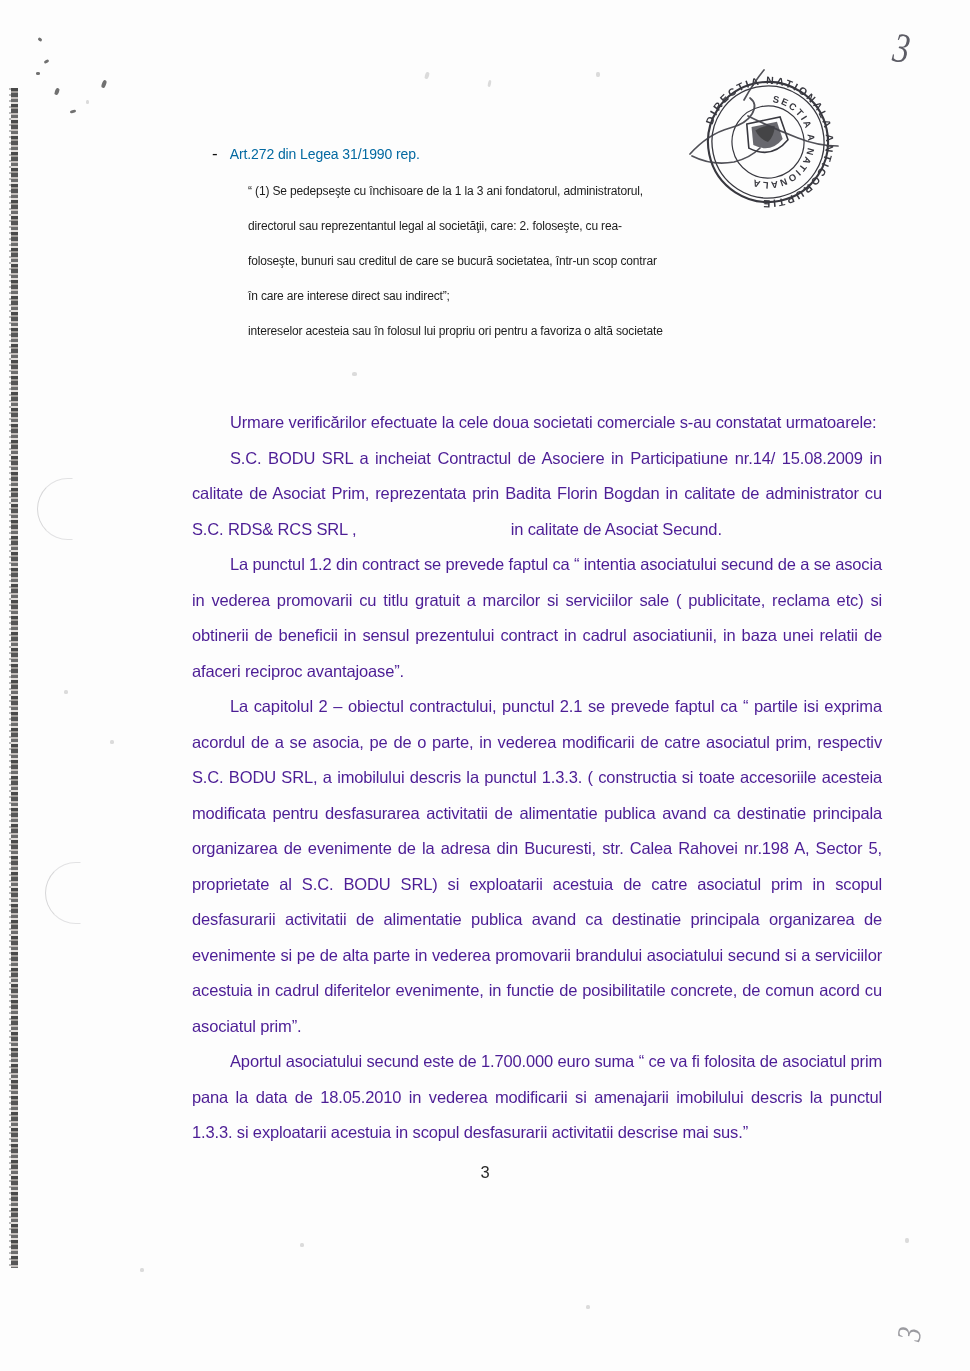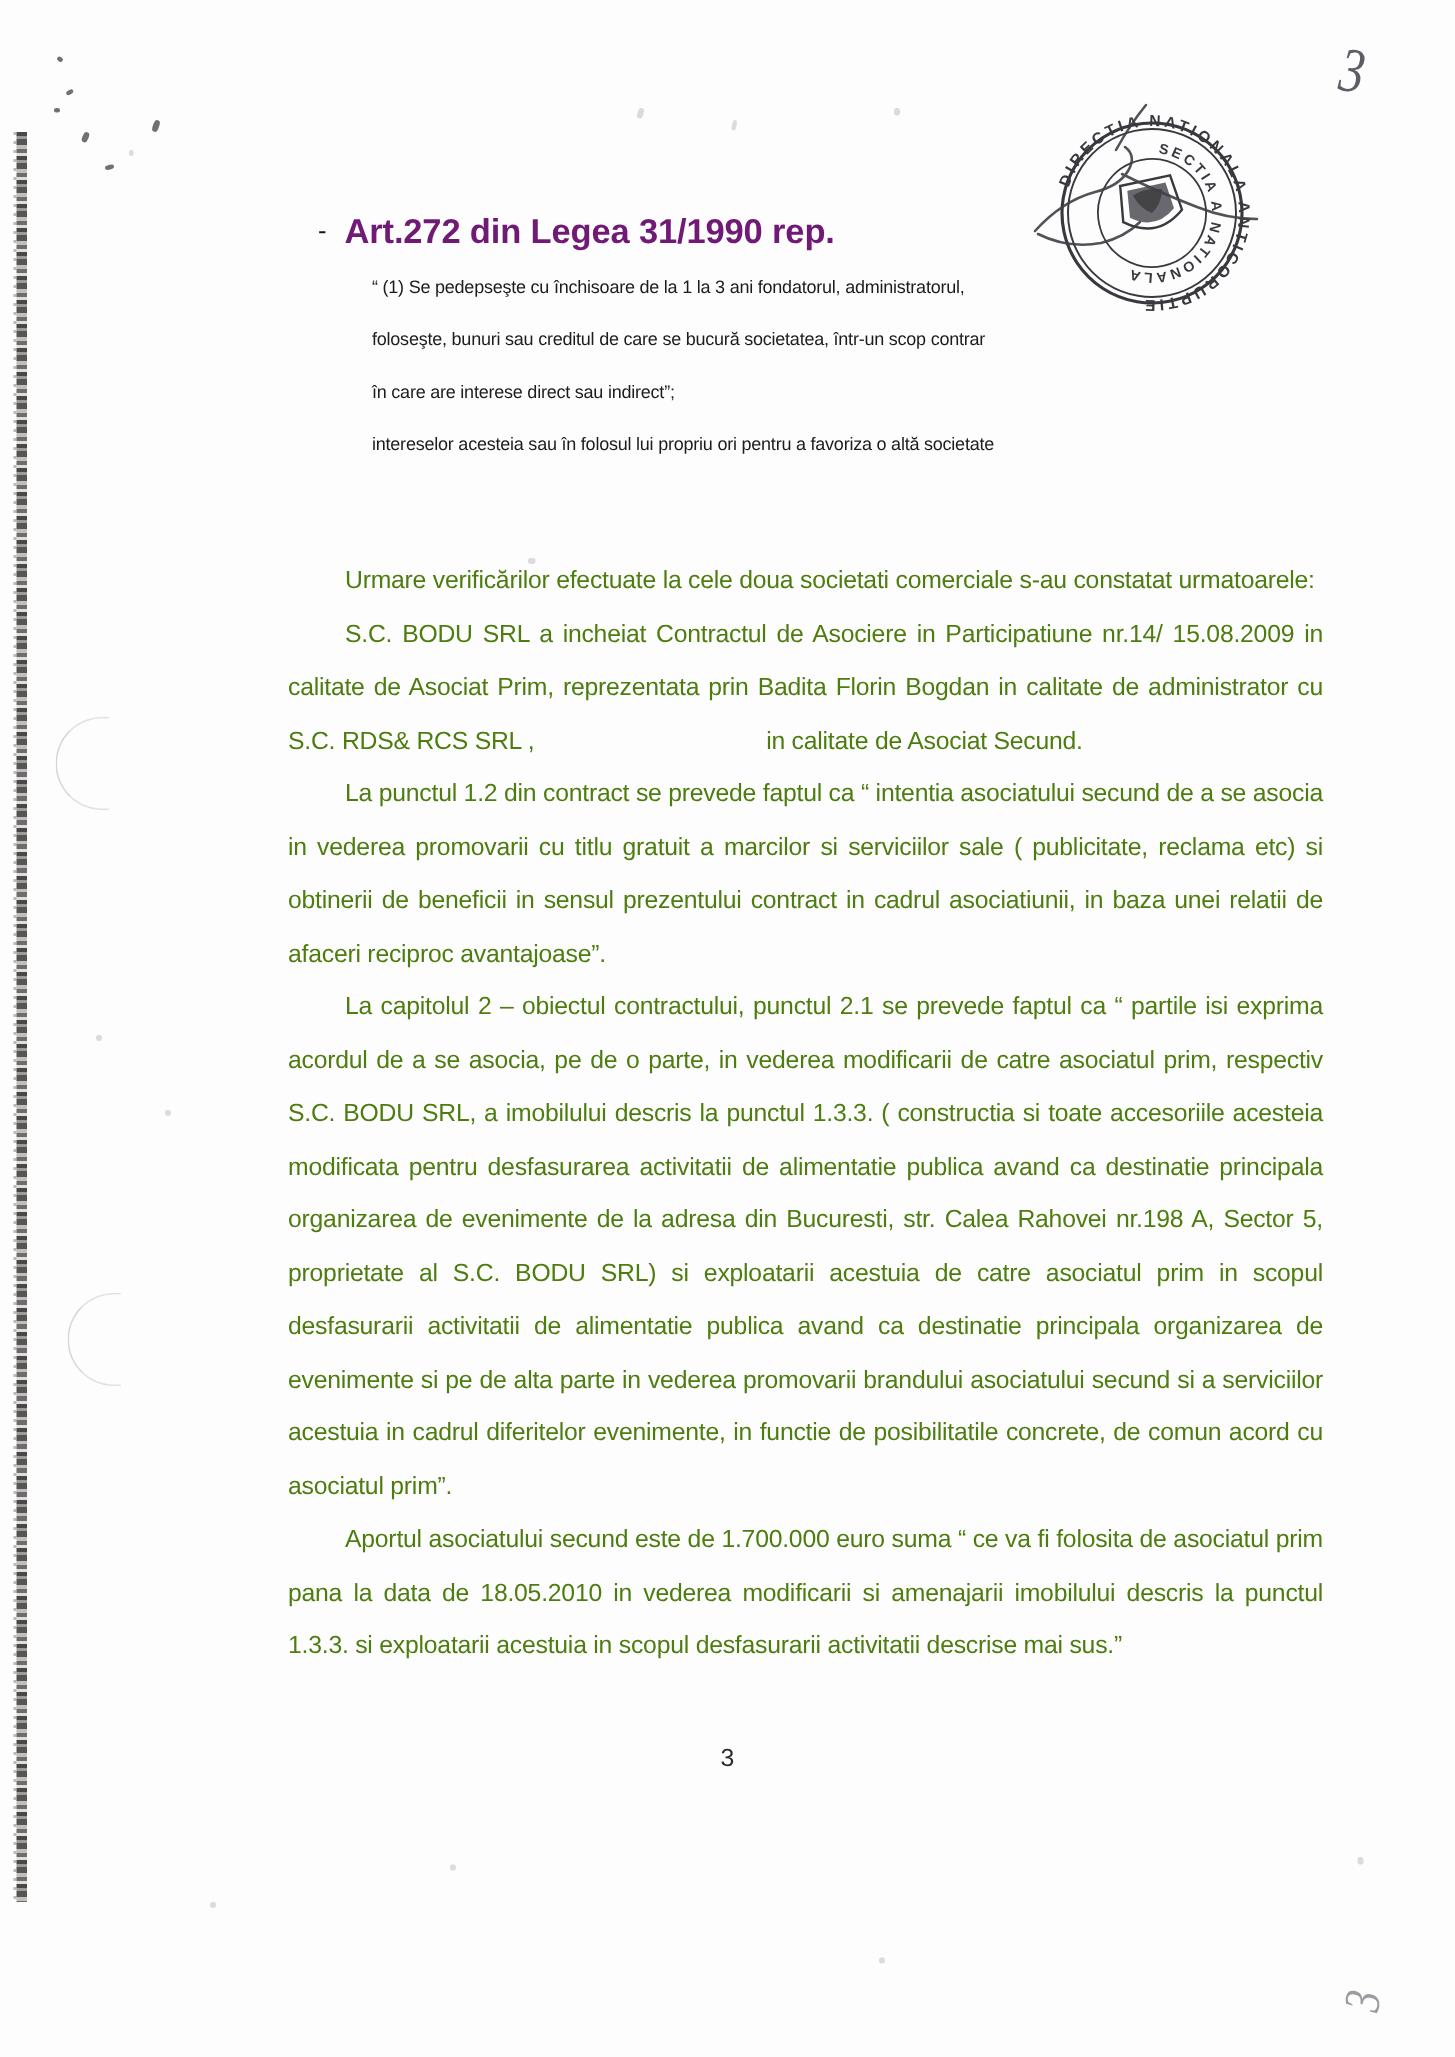--- a/index.html
+++ b/index.html
@@ -119,25 +119,25 @@
     gap: 12px;
     margin-left: 20px;
     margin-bottom: 6px;
   }
   .heading-dash {
     font-size: 17px;
     line-height: 28px;
     color: #111;
   }
   .heading-title {
-    font-weight: bold;
-    font-size: 23px;
+    font-weight: normal;
+    font-size: 14px;
     line-height: 28px;
     letter-spacing: -.1px;
-    color: #701a75;
+    color: #0369a1;
   }
 
   .quote-block {
     margin-left: 56px;
     margin-right: 2px;
   }
   .quote-block p {
     margin: 0;
     font-size: 12px;
     line-height: 35px;
@@ -149,21 +149,21 @@
   .body-block {
     margin-top: 56px;
   }
   .para {
     margin: 0;
     font-size: 16.5px;
     line-height: 35.5px;
     text-align: justify;
     text-justify: inter-word;
     letter-spacing: -.15px;
-    color: #4d7c0f;
+    color: #4c1d95;
   }
   .para.indent { text-indent: 38px; }
 
   .u { text-underline-offset: 2px; }
   .gapfill { display: inline-block; width: 150px; }
 
   .page-number {
     position: absolute;
     left: 0;
     right: 0;
@@ -244,20 +244,21 @@
 
   <div class="content">
 
     <div class="heading-row">
       <span class="heading-dash">-</span>
       <span class="heading-title">Art.272 din Legea 31/1990 rep.</span>
     </div>
 
     <div class="quote-block">
       <p>“ (1) Se pedepseşte cu închisoare de la 1 la 3 ani fondatorul, administratorul,</p>
+      <p>directorul sau reprezentantul legal al societăţii, care: 2. foloseşte, cu rea-</p>
       <p>foloseşte, bunuri sau creditul de care se bucură societatea, într-un scop contrar</p>
       <p>în care are interese direct sau indirect”;</p>
       <p>intereselor acesteia sau în folosul lui propriu ori pentru a favoriza o altă societate</p>
     </div>
 
     <div class="body-block">
 
       <p class="para indent">Urmare verificărilor efectuate la cele doua societati comerciale s-au constatat urmatoarele:</p>
 
       <p class="para indent softfocus"><span>S.C. BODU SRL a incheiat Contractul de Asociere in Participatiune nr.14/ 15.08.2009 in calitate de </span><span class="u">Asociat Prim</span><span>, reprezentata prin Badita Florin Bogdan in calitate de </span><span class="u">administrator</span><span> cu S.C. RDS&amp; RCS SRL , </span><span class="gapfill"></span><span>in calitate de </span><span class="u">Asociat Secund.</span></p>

